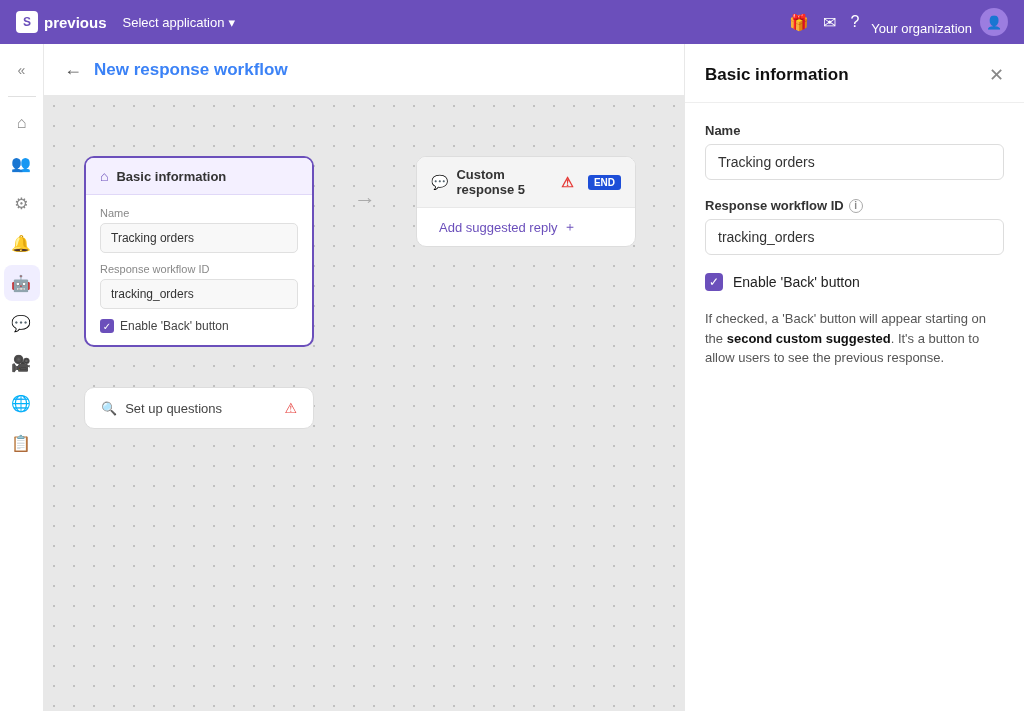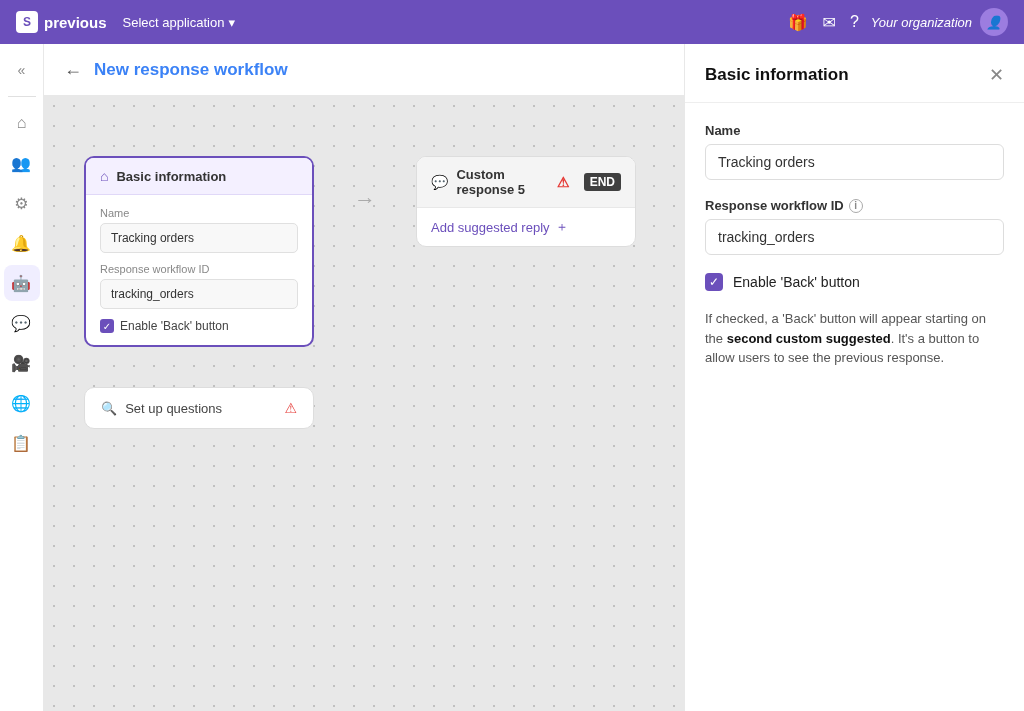--- a/index.html
+++ b/index.html
@@ -39,22 +39,22 @@
       color: white; font-size: 13px; cursor: pointer; margin-left: 4px;
     }
     .topnav-spacer { flex: 1; }
     .topnav-icons {
       display: flex; align-items: center; gap: 14px;
     }
     .topnav-icon {
       color: white; font-size: 16px; cursor: pointer;
     }
     .topnav-org {
-      display: flex; align-items: center; gap: 8px;
-      color: white; font-size: 13px; cursor: pointer; font-style: italic;
+      display: flex; align-items: flex-end; gap: 8px;
+      color: white; font-size: 13px; cursor: pointer;
     }
     .topnav-avatar {
       width: 28px; height: 28px;
       background: #9c7de0;
       border-radius: 50%;
       display: flex; align-items: center; justify-content: center;
       color: white; font-size: 13px;
     }
 
     
@@ -231,38 +231,38 @@
       align-items: center;
       gap: 8px;
       font-size: 13px;
       font-weight: 600;
       color: #333;
       border-bottom: 1px solid #e8e8e8;
     }
     .card-response-header-icon { font-size: 14px; color: #555; }
     .badge-end {
       margin-left: auto;
-      background: #404040;
+      background: #1d4ed8;
       color: white;
-      font-size: 12px;
+      font-size: 10px;
       font-weight: 600;
       padding: 2px 6px;
       border-radius: 3px;
     }
     .warning-icon-red {
       color: #e53935;
       font-size: 14px;
     }
     .add-reply-btn {
       display: flex;
       align-items: center;
       gap: 6px;
       font-size: 13px;
       color: #6b4fbb;
-      padding: 10px 14px;
+      padding: 10px 22px;
       cursor: pointer;
     }
 
     
     .card-setup {
       background: white;
       border: 1px solid #ddd;
       border-radius: 10px;
       padding: 12px 16px;
       display: flex;

